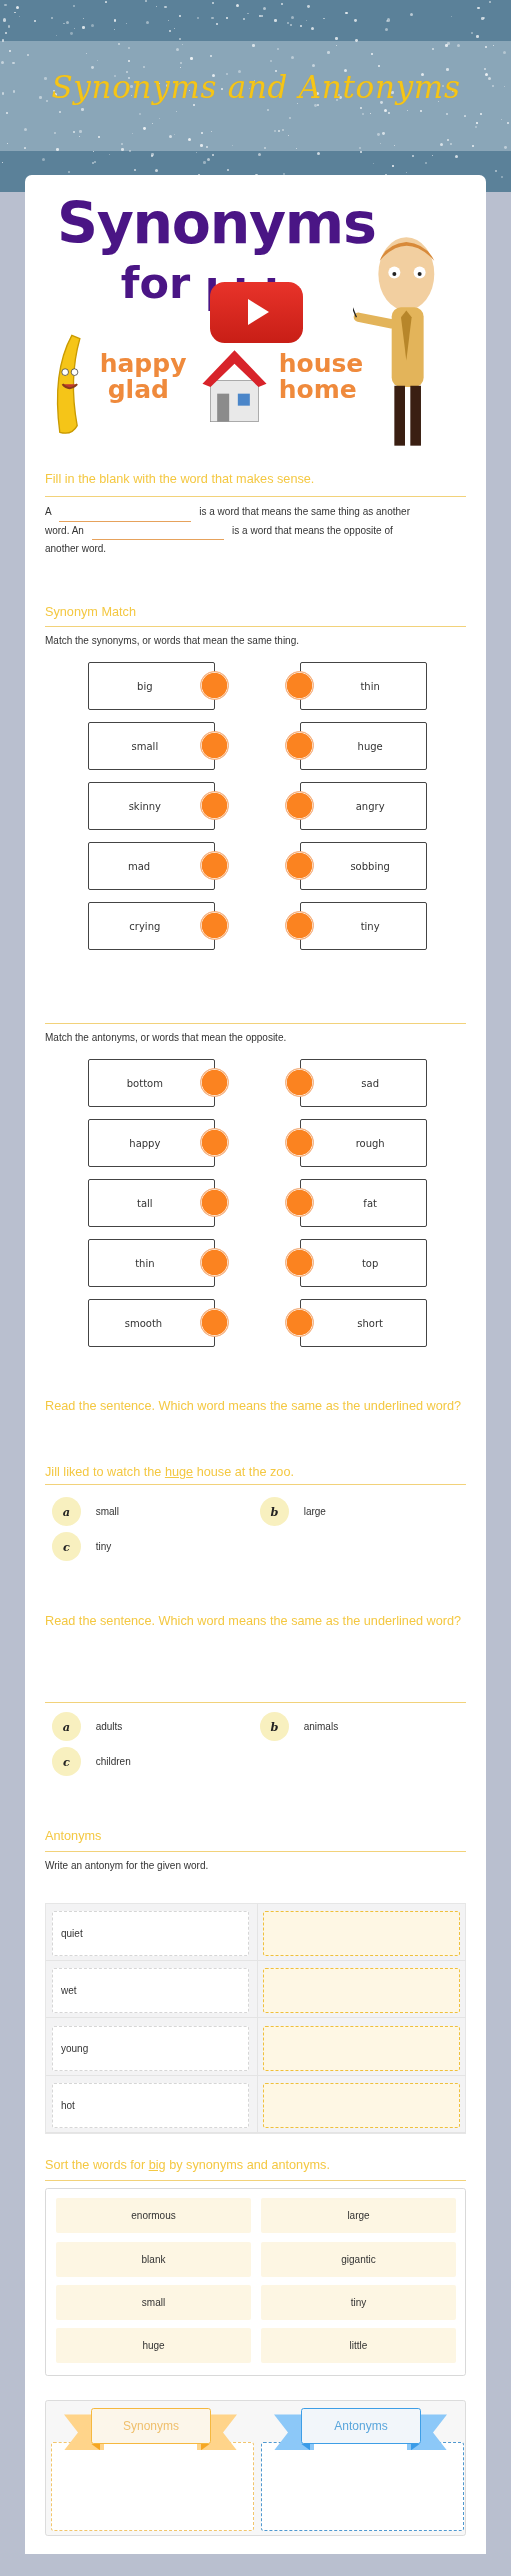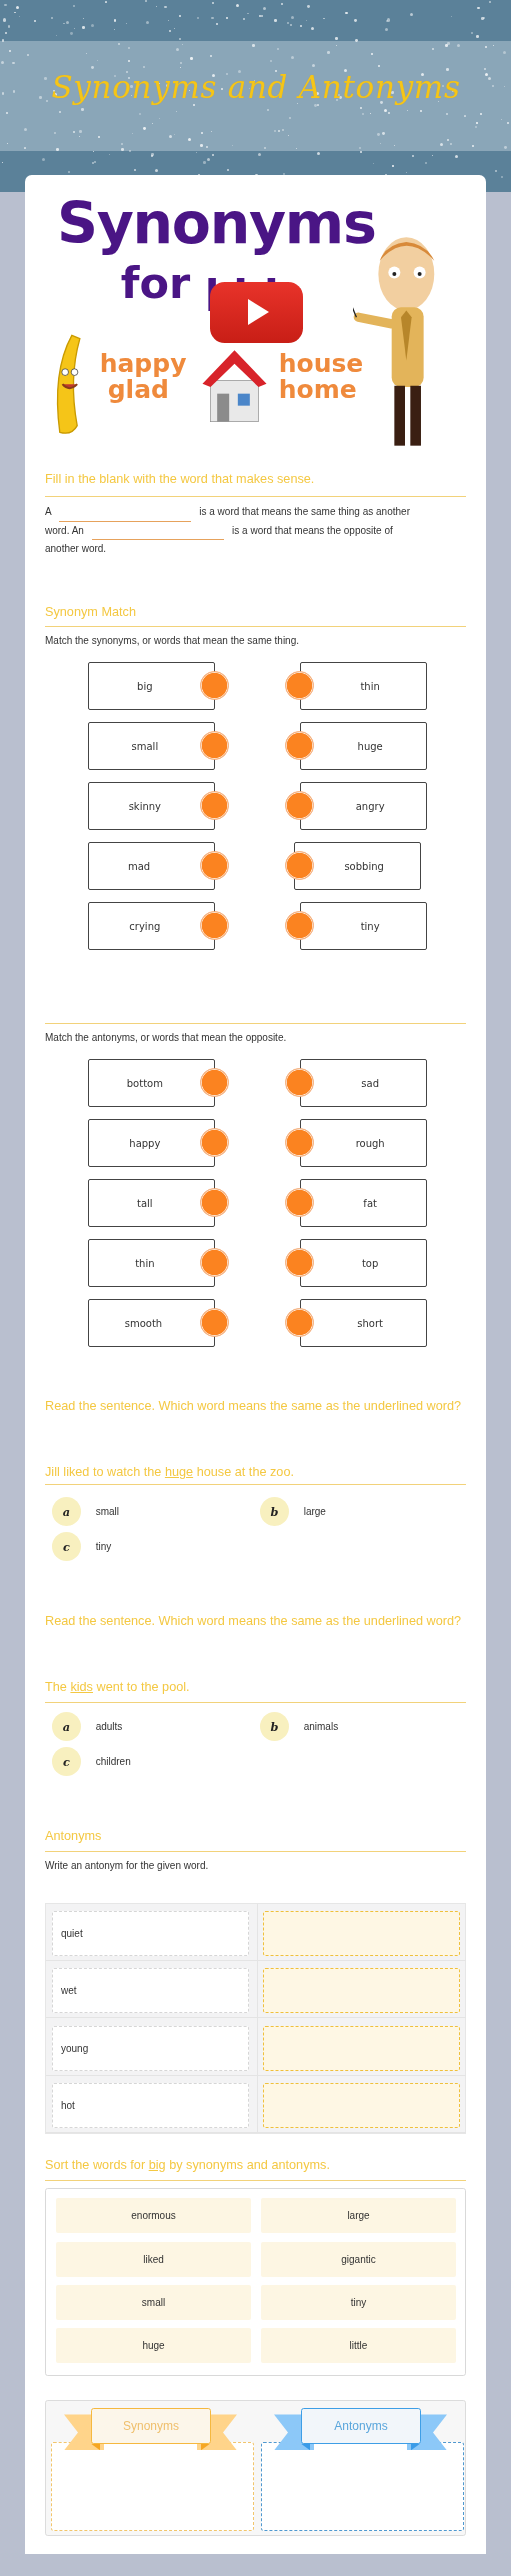--- a/index.html
+++ b/index.html
@@ -477,21 +477,21 @@
       </div>
       <div class="dot" style="left: 175px; top: 129px;"></div>
       <div class="mbox" style="left: 275px; top: 120px;">
         <span style="margin-left: 13.3px;">angry</span>
       </div>
       <div class="dot" style="left: 260px; top: 129px;"></div>
       <div class="mbox" style="left: 63px; top: 180px;">
         <span style="margin-right: 25px;">mad</span>
       </div>
       <div class="dot" style="left: 175px; top: 189px;"></div>
-      <div class="mbox" style="left: 269px; top: 180px;">
+      <div class="mbox" style="left: 275px; top: 180px;">
         <span style="margin-left: 13.3px;">sobbing</span>
       </div>
       <div class="dot" style="left: 260px; top: 189px;"></div>
       <div class="mbox" style="left: 63px; top: 240px;">
         <span style="margin-right: 13.3px;">crying</span>
       </div>
       <div class="dot" style="left: 175px; top: 249px;"></div>
       <div class="mbox" style="left: 275px; top: 240px;">
         <span style="margin-left: 13.3px;">tiny</span>
       </div>
@@ -555,23 +555,20 @@
   <div class="opt" style="left:235px;top:1322px">
     <div class="opt-circle">b</div>
     <div class="opt-label">large</div>
   </div>
   <div class="opt" style="left:27px;top:1357px">
     <div class="opt-circle">c</div>
     <div class="opt-label">tiny</div>
   </div>
 
   <div class="h-sec" style="top:1438px;line-height:16.7px">Read the sentence.  Which word means the same as the underlined word?</div>
-  <div class="h-sec" style="top:1505px">
-    <span>The</span> <u>kids</u> <span>went to the pool.</span>
-  </div>
   <div class="divider" style="top:1527px"></div>
   <div class="opt" style="left:27px;top:1537px">
     <div class="opt-circle">a</div>
     <div class="opt-label">adults</div>
   </div>
   <div class="opt" style="left:235px;top:1537px">
     <div class="opt-circle">b</div>
     <div class="opt-label">animals</div>
   </div>
   <div class="opt" style="left:27px;top:1572px">
@@ -604,21 +601,21 @@
       </div>
     </div>
 
   <div class="h-sec" style="top:1983px">
     <span>Sort the words for</span> <u>big</u> <span>by synonyms and antonyms.</span>
   </div>
   <div class="divider" style="top:2005px"></div>
   <div class="sort-box" style="top:2013px" id="sort-box">
       <div class="tile" style="left: 10px; top: 9.3px;">enormous</div>
       <div class="tile" style="left: 215px; top: 9.3px;">large</div>
-      <div class="tile" style="left: 10px; top: 53px;">liked</div>
+      <div class="tile" style="left: 10px; top: 53px;">blank</div>
       <div class="tile" style="left: 215px; top: 53px;">gigantic</div>
       <div class="tile" style="left: 10px; top: 96px;">small</div>
       <div class="tile" style="left: 215px; top: 96px;">tiny</div>
       <div class="tile" style="left: 10px; top: 139px;">huge</div>
       <div class="tile" style="left: 215px; top: 139px;">little</div>
     </div>
 
   <div class="cat-box" style="top:2225px">
     <div class="drop syn"></div>
     <div class="drop ant"></div>

